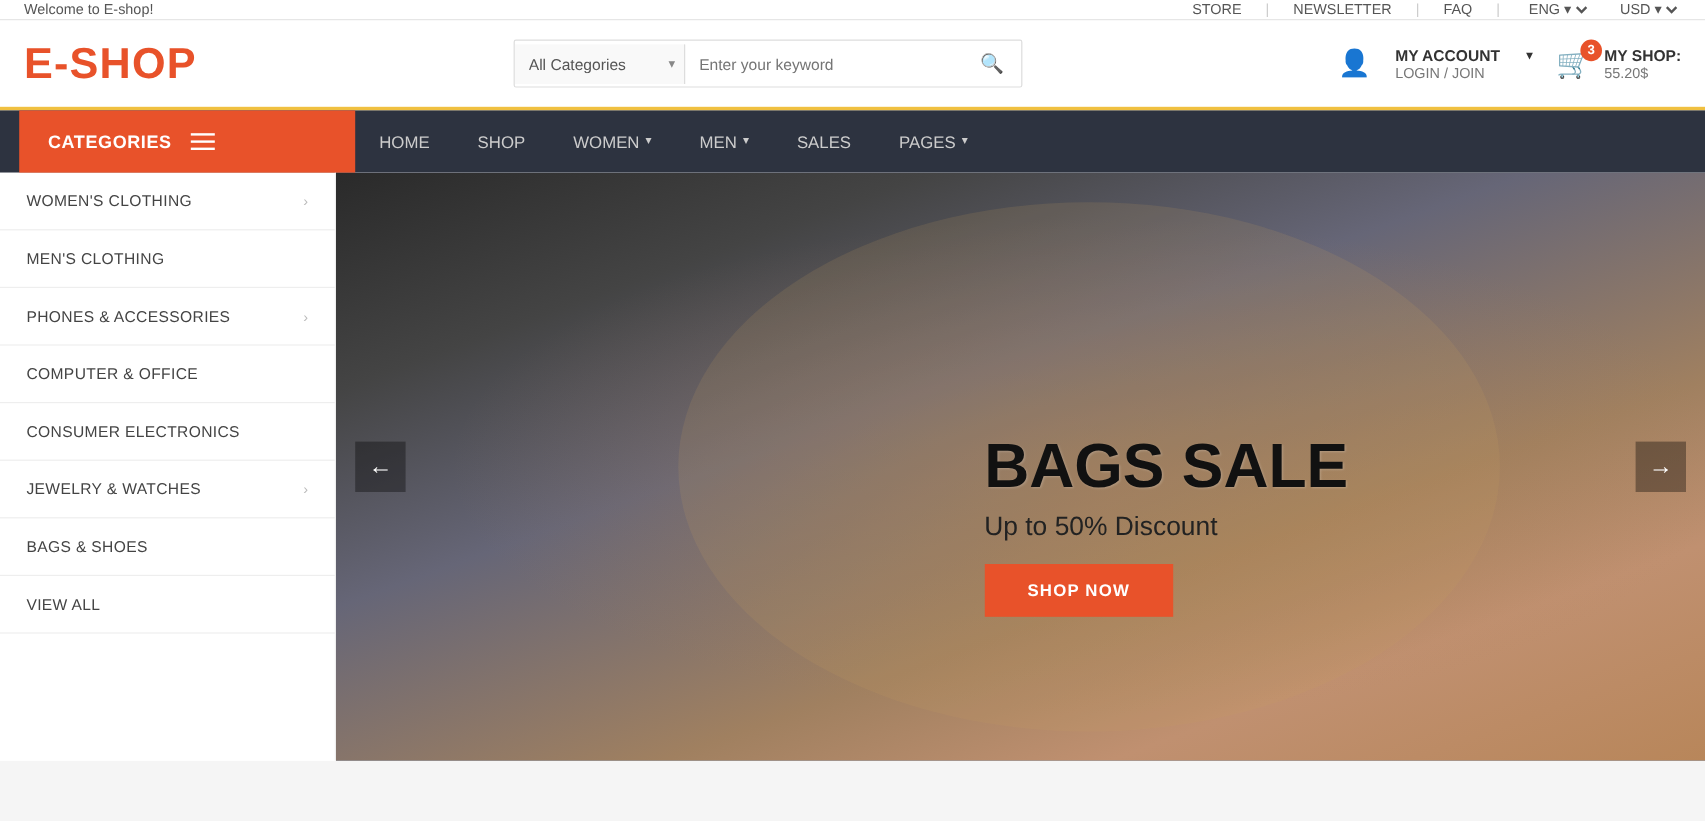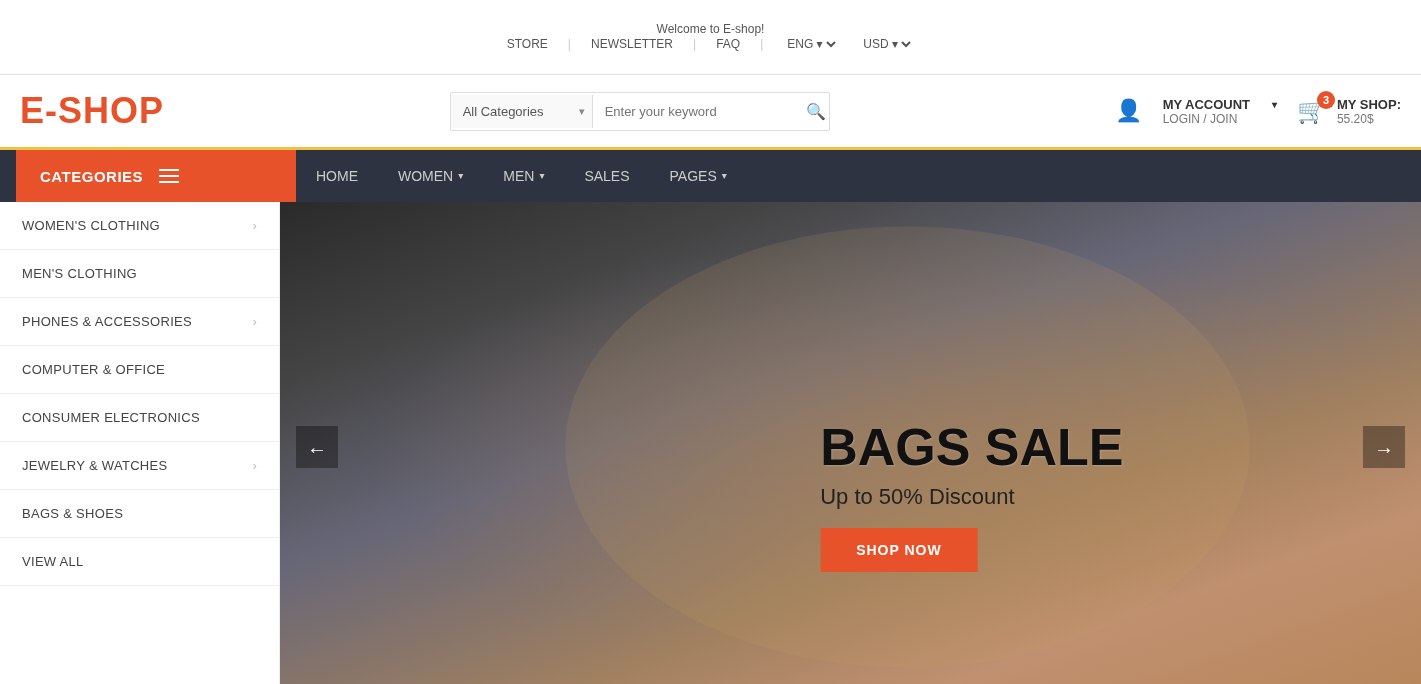--- a/index.html
+++ b/index.html
@@ -2,27 +2,26 @@
 <html><head>
   <meta charset="utf-8">
   <style>
     * { margin: 0; padding: 0; box-sizing: border-box; }
     body { font-family: Arial, sans-serif; background: #f5f5f5; width: 1421px; overflow-x: hidden; }
 
     
     .top-bar {
       background: #fff;
       border-bottom: 1px solid #e0e0e0;
-      padding: 22px 20px;
+      padding: 0 20px;
       display: flex;
       justify-content: space-between;
       align-items: center;
       font-size: 12px;
       color: #555;
-      flex-direction: column;
     }
     .top-bar-right {
       display: flex;
       gap: 20px;
       align-items: center;
     }
     .top-bar-right a {
       color: #555;
       text-decoration: none;
       cursor: pointer;
@@ -55,21 +54,21 @@
     }
     .logo span {
       color: #e8522a;
     }
     .search-bar {
       display: flex;
       align-items: center;
       border: 1px solid #ddd;
       border-radius: 2px;
       overflow: hidden;
-      width: 380px;
+      width: 424px;
     }
     .search-category {
       padding: 9px 12px;
       border: none;
       border-right: 1px solid #ddd;
       background: #f9f9f9;
       font-size: 13px;
       color: #555;
       cursor: pointer;
       appearance: none;
@@ -405,20 +404,23 @@
       <span class="menu-line"></span>
       <span class="menu-line"></span>
       <span class="menu-line"></span>
     </span>
   </button>
   <div class="nav-links">
     <a class="nav-link">
         <span>HOME</span>
       </a>
     <a class="nav-link">
+        <span>SHOP</span>
+      </a>
+    <a class="nav-link">
         <span>WOMEN</span>
         <span class="arrow">▾</span>
       </a>
     <a class="nav-link">
         <span>MEN</span>
         <span class="arrow">▾</span>
       </a>
     <a class="nav-link">
         <span>SALES</span>
       </a>

